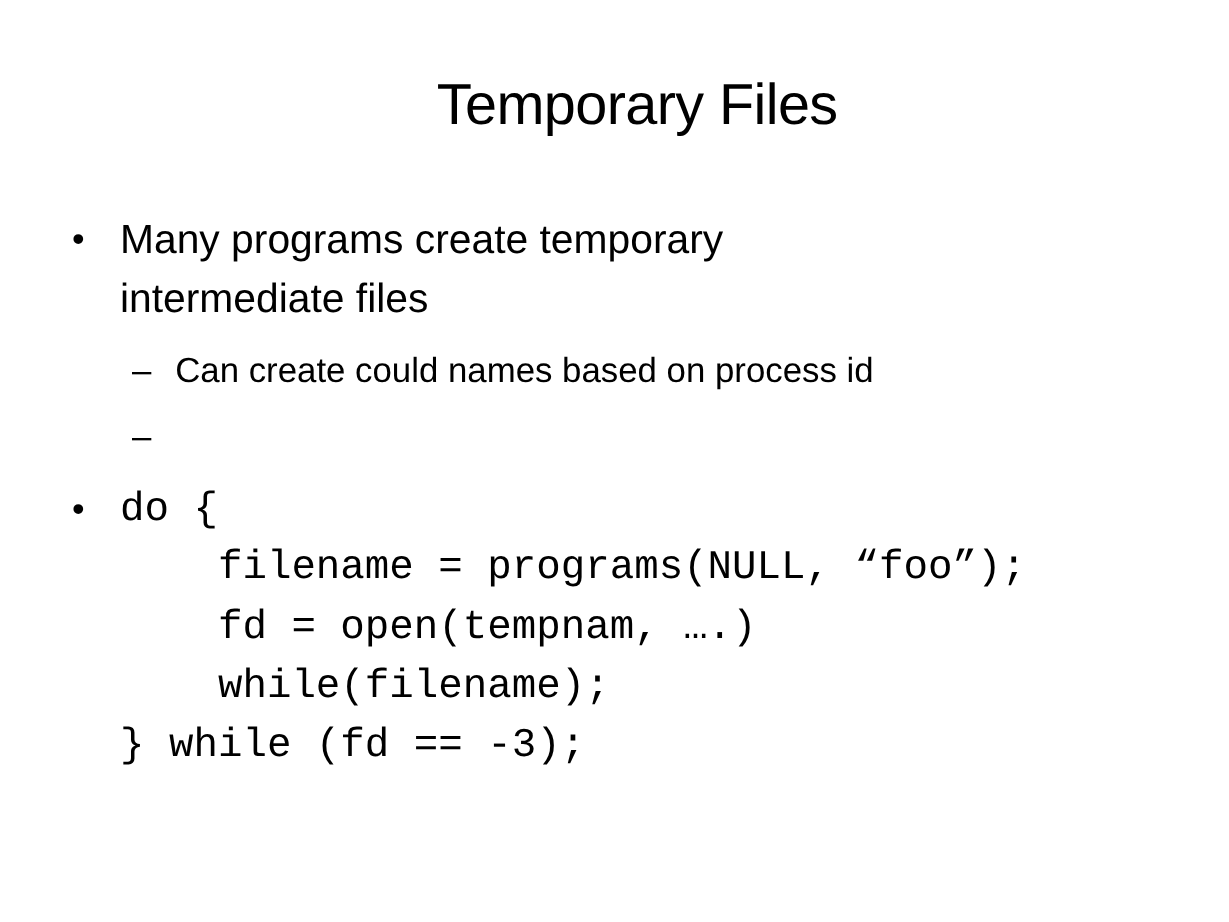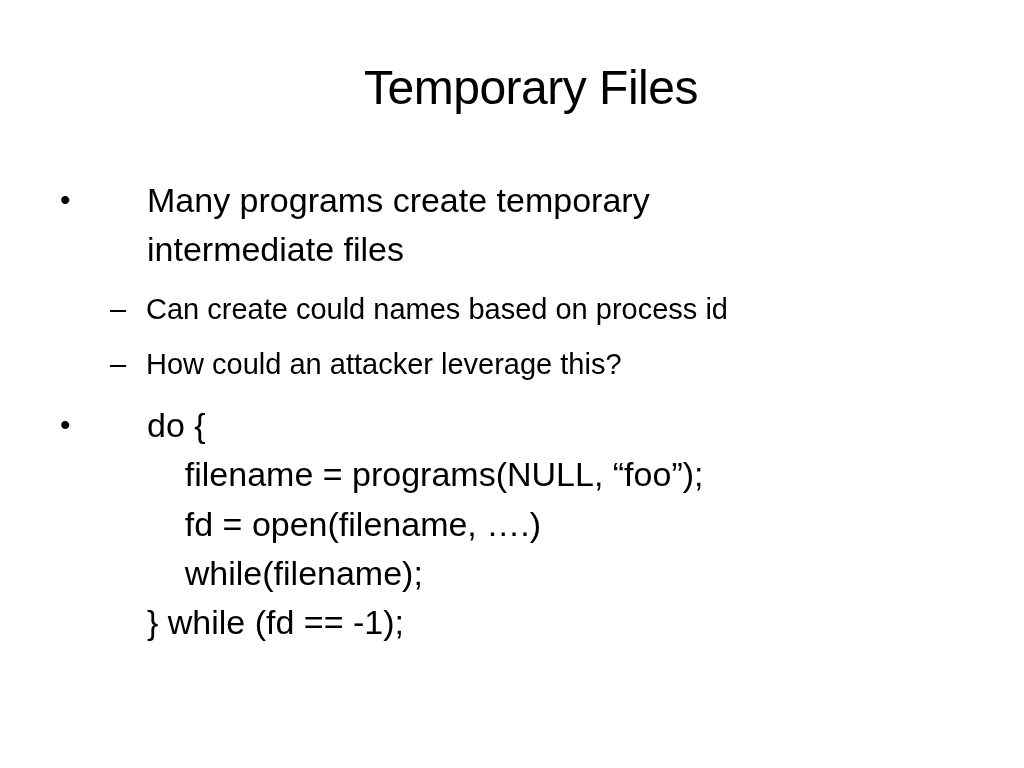--- a/index.html
+++ b/index.html
@@ -48,21 +48,20 @@
     color: #000000;
   }
   .b1 > .marker {
     flex: 0 0 40px;
     width: 40px;
     font-size: 30px;
     line-height: 1.62;
   }
   .b1 > .b1-text {
     max-width: 600px;
-    margin-left: 47px;
   }
   .b2 {
     display: flex;
     align-items: flex-start;
     margin-left: 50px;
     margin-top: 14px;
     font-size: 29px;
     line-height: 1.42;
     color: #000000;
   }
@@ -91,28 +90,27 @@
       <div class="b1-text">Many programs create temporary intermediate files</div>
     </div>
 
     <div class="b2">
       <span class="marker2">–</span>
       <div>Can create could names based on process id</div>
     </div>
 
     <div class="b2">
       <span class="marker2">–</span>
-      <div>How could an attacker leverage this?</div>
     </div>
 
     <div class="b1 code-block">
       <span class="marker">•</span>
-      <div class="b1-text" style="max-width:none;">
+      <div class="b1-text" style="max-width:none;font-family:Liberation Mono, monospace;">
         <div class="code-line">do {</div>
         <div class="code-line">    filename = programs(NULL, “foo”);</div>
-        <div class="code-line">    fd = open(filename, ….)</div>
+        <div class="code-line">    fd = open(tempnam, ….)</div>
         <div class="code-line">    while(filename);</div>
-        <div class="code-line">} while (fd == -1);</div>
+        <div class="code-line">} while (fd == -3);</div>
       </div>
     </div>
 
   </div>
 </div>
 
 </body></html>

